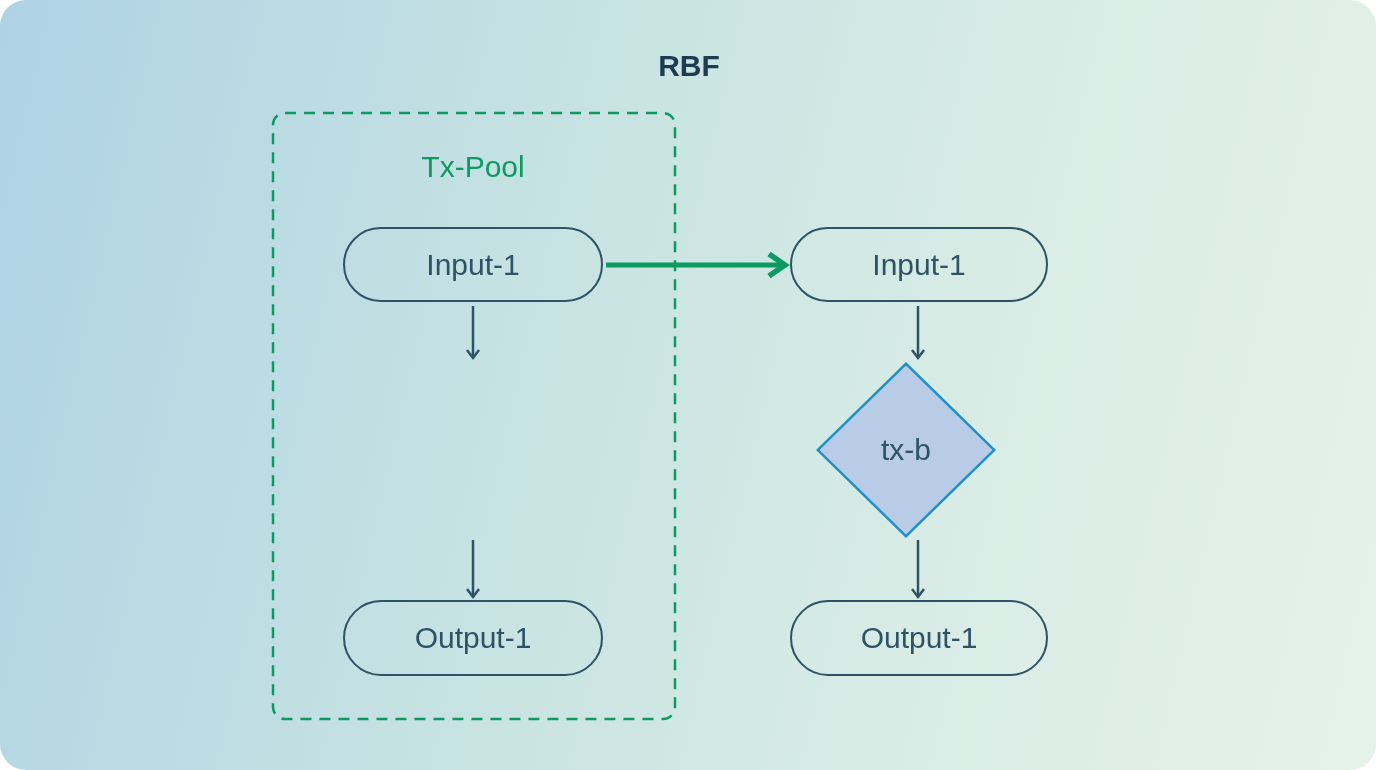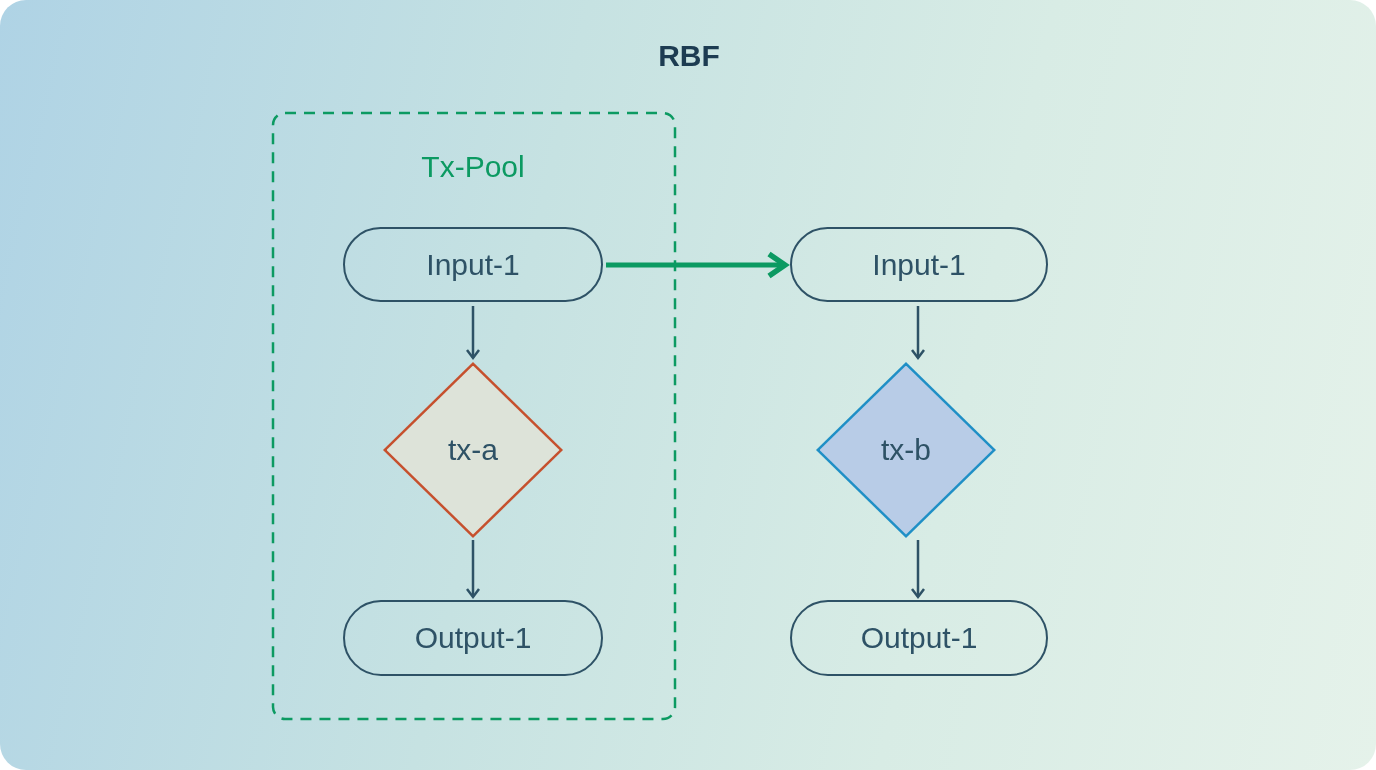--- a/index.html
+++ b/index.html
@@ -17,21 +17,21 @@
     background:#ffffff;
     font-family:"Liberation Sans","DejaVu Sans",sans-serif;
     position:relative;overflow:hidden;
   }
   .canvas{
     position:absolute;left:0;top:0;width:1376px;height:770px;
     border-radius:26px;overflow:hidden;
     background:linear-gradient(103deg,#afd3e5 0%,#c6e2e2 38%,#d8ece5 68%,#e5f2ea 100%);
   }
   .diagram-title{
-    position:absolute;left:589px;top:39px;width:200px;
+    position:absolute;left:589px;top:49px;width:200px;
     text-align:center;
     font-size:30px;font-weight:700;
     color:var(--title_color,#1d3c52);
   }
   .txpool-title{
     position:absolute;left:373px;top:150px;width:200px;
     text-align:center;
     font-size:30px;font-weight:400;
     color:var(--green,#0c9a62);
   }
@@ -113,25 +113,20 @@
   <div class="txpool-title">Tx-Pool</div>
 
   <div class="pill pill-input-a">
     <span>Input-1</span>
   </div>
 
   <div class="pill pill-input-b">
     <span>Input-1</span>
   </div>
 
-  <div class="diamond diamond-a">
-    <div class="diamond-border"></div>
-    <div class="diamond-fill"></div>
-    <span class="diamond-label">tx-a</span>
-  </div>
 
   <div class="diamond diamond-b">
     <div class="diamond-border"></div>
     <div class="diamond-fill"></div>
     <span class="diamond-label">tx-b</span>
   </div>
 
   <div class="pill pill-output-a">
     <span>Output-1</span>
   </div>

